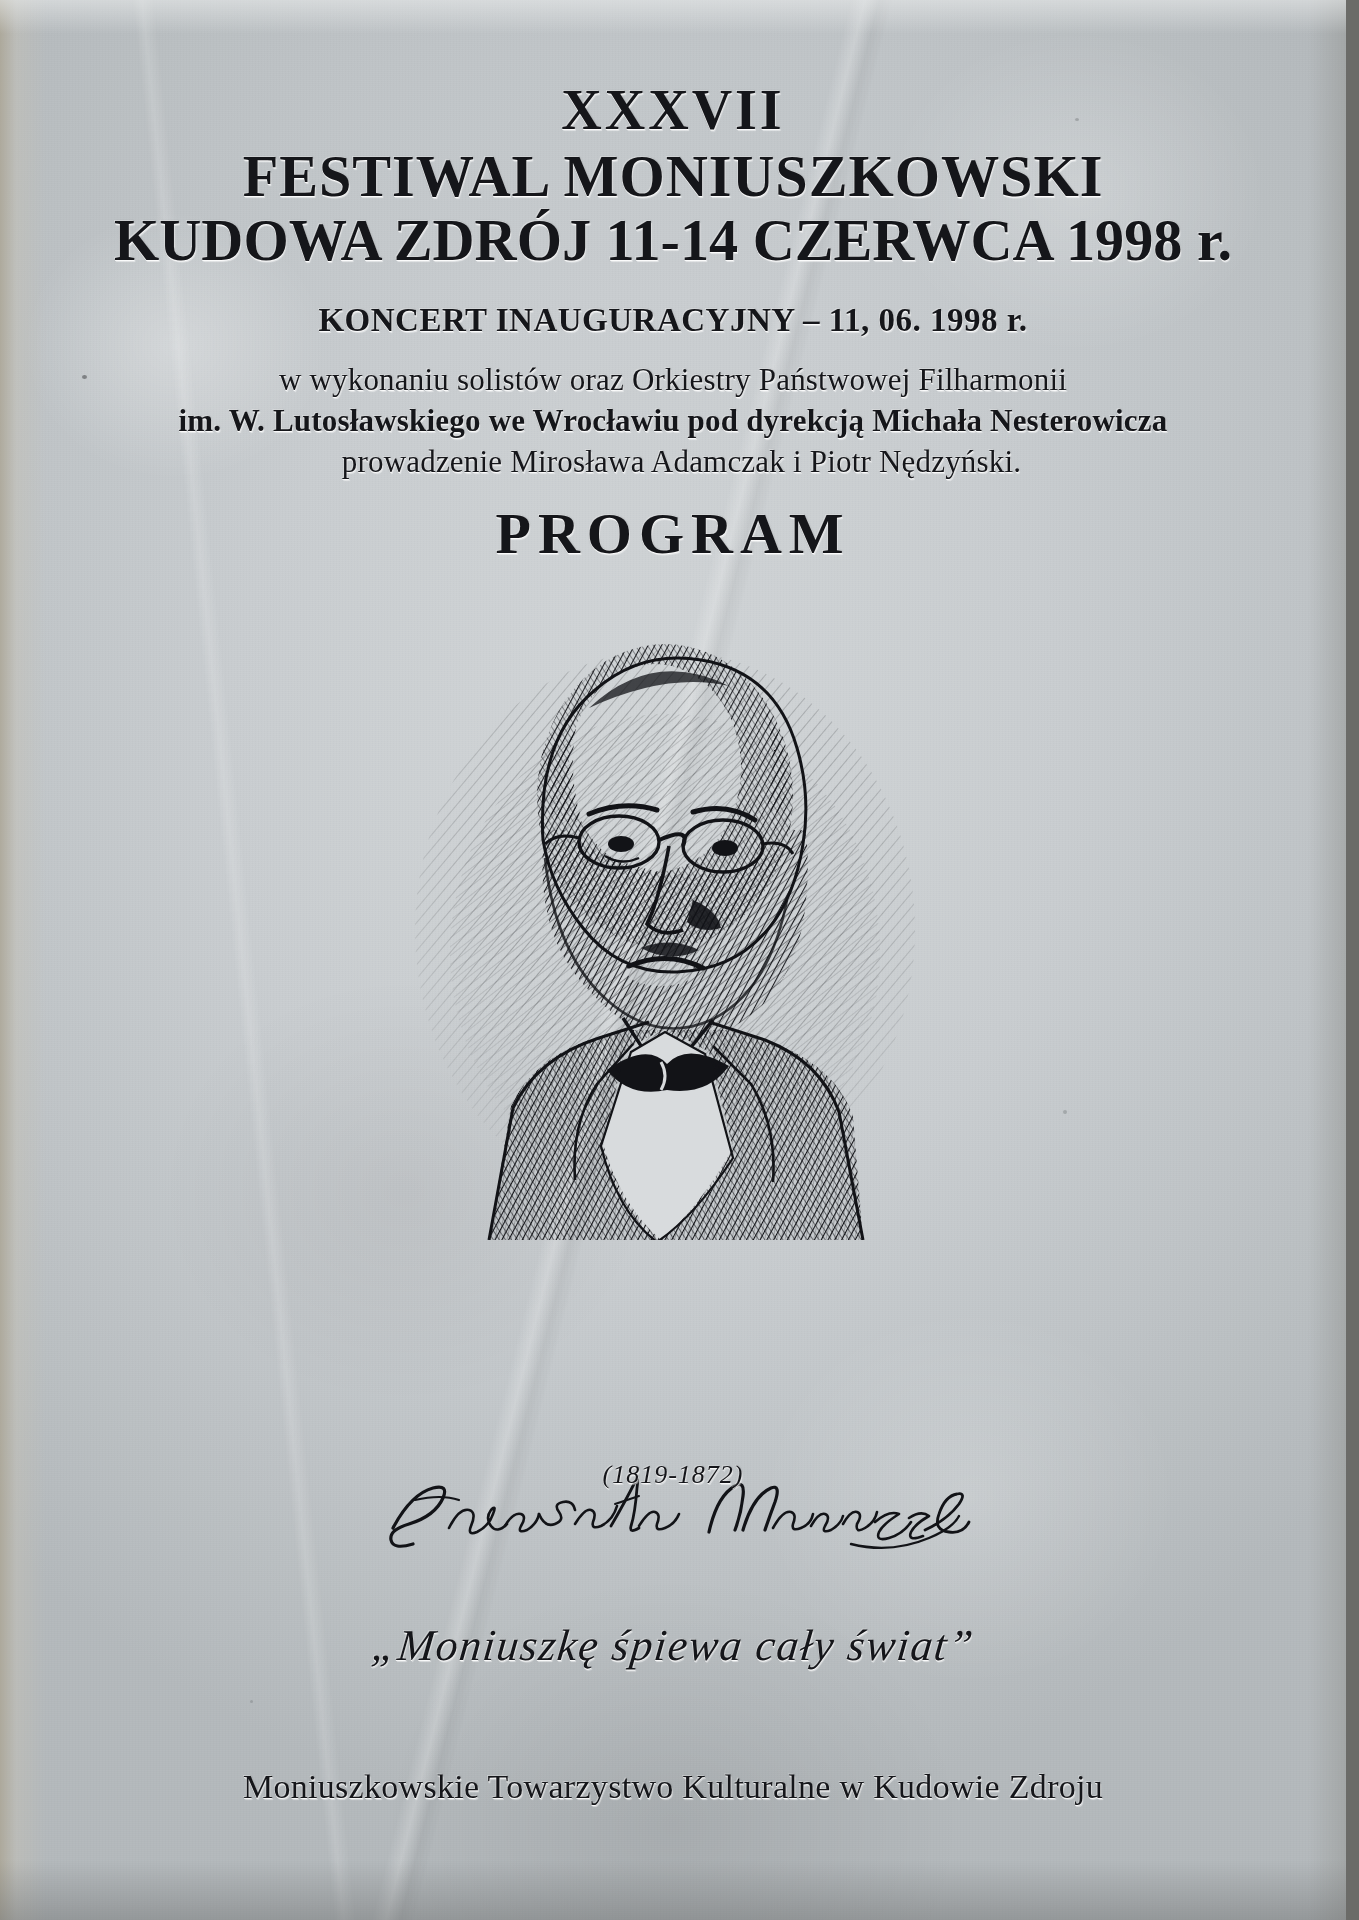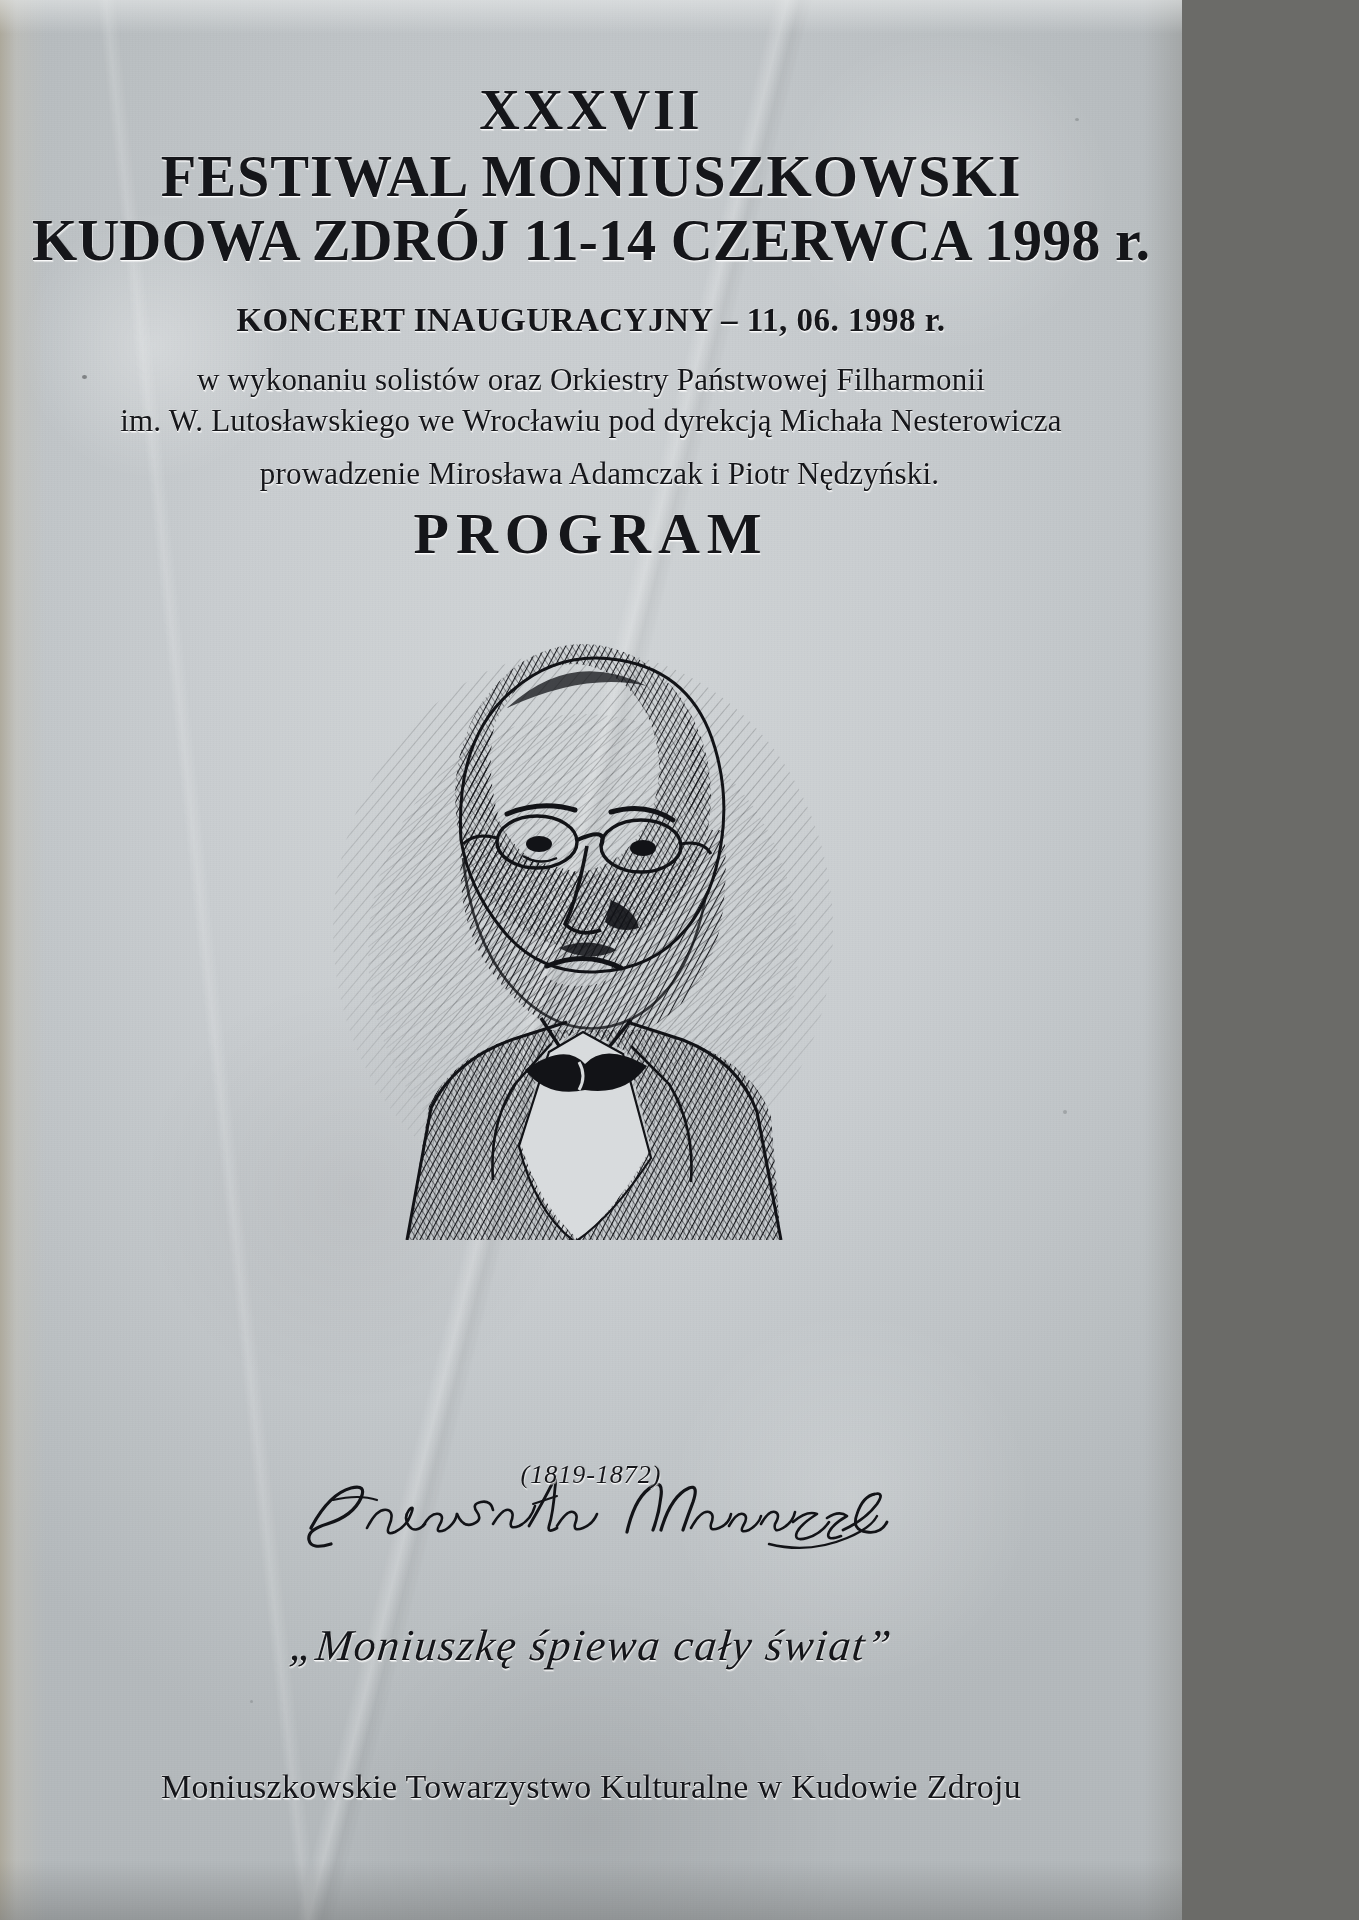--- a/index.html
+++ b/index.html
@@ -1,19 +1,19 @@
 <!DOCTYPE html>
 <html lang="pl"><head>
 <meta charset="utf-8">
 <title>Program</title>
 <style>
   html,body{margin:0;padding:0;background:#6b6b68;}
   #page{
     position:relative;
-    width:1182px;height:1920px;
+    width:1346px;height:1920px;
     overflow:hidden;
     font-family:"Liberation Serif","DejaVu Serif",serif;
     color:#17181c;
     background:
       radial-gradient(ellipse 70% 55% at 48% 40%, #d2d6d8 0%, #c9cdd0 45%, #bfc4c7 72%, #b4b9bc 100%);
   }
   
   .tex{position:absolute;inset:0;pointer-events:none;}
   .tex.mottle{
     background-image:
@@ -68,22 +68,22 @@
 
   .t-roman{top:78px;font-size:56px;font-weight:700;letter-spacing:3px;}
   .t-fest {top:142px;font-size:60px;font-weight:700;letter-spacing:1px;
            transform:scaleX(.97);}
   .t-city {top:206px;font-size:60px;font-weight:700;letter-spacing:0px;
            transform:scaleX(.97);}
   .t-conc {top:302px;font-size:33px;font-weight:700;letter-spacing:.5px;}
 
   .t-cred {font-size:31px;font-weight:400;letter-spacing:.2px;}
   .c1{top:362px;}
-  .c2{top:403px;}
-  .c3{top:456px;padding-left:17px;}
+  .c2{top:403px;font-weight:bold;}
+  .c3{top:444px;padding-left:17px;}
 
   .t-prog{top:500px;font-size:58px;font-weight:700;letter-spacing:7px;font-family:Liberation Serif, serif;}
 
   .t-years{top:1460px;font-size:26px;font-style:italic;letter-spacing:1px;}
   .t-quote{top:1620px;font-size:44px;font-style:italic;font-family:"Liberation Serif","DejaVu Serif",serif;
            letter-spacing:1.5px;transform:skewX(-6deg);font-weight:400;}
   .t-org  {top:1768px;font-size:34px;letter-spacing:.3px;}
 
   
   #portrait{

